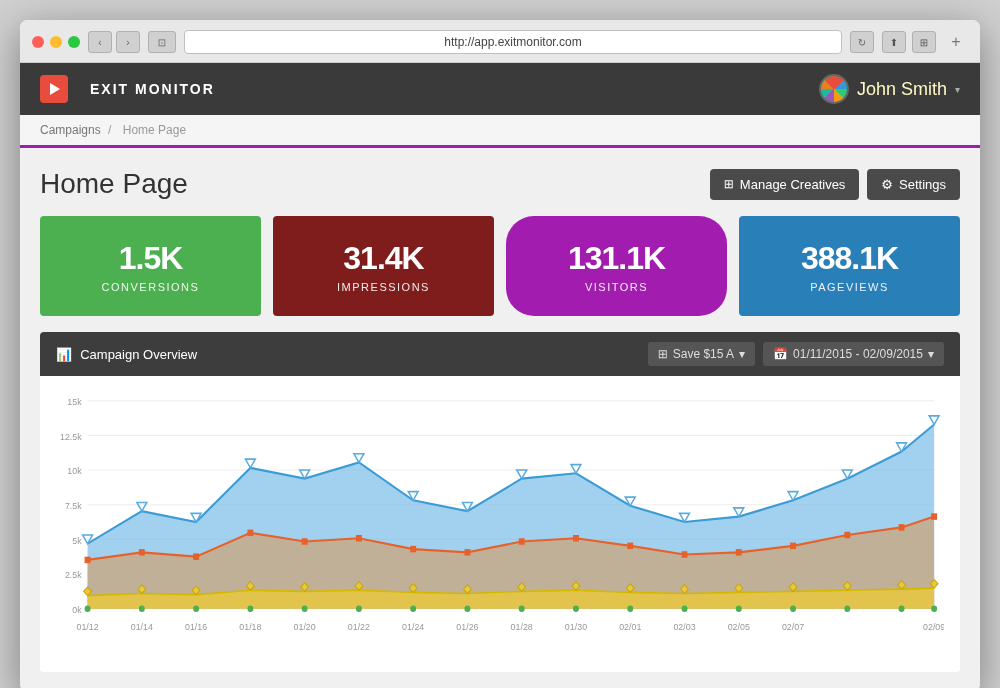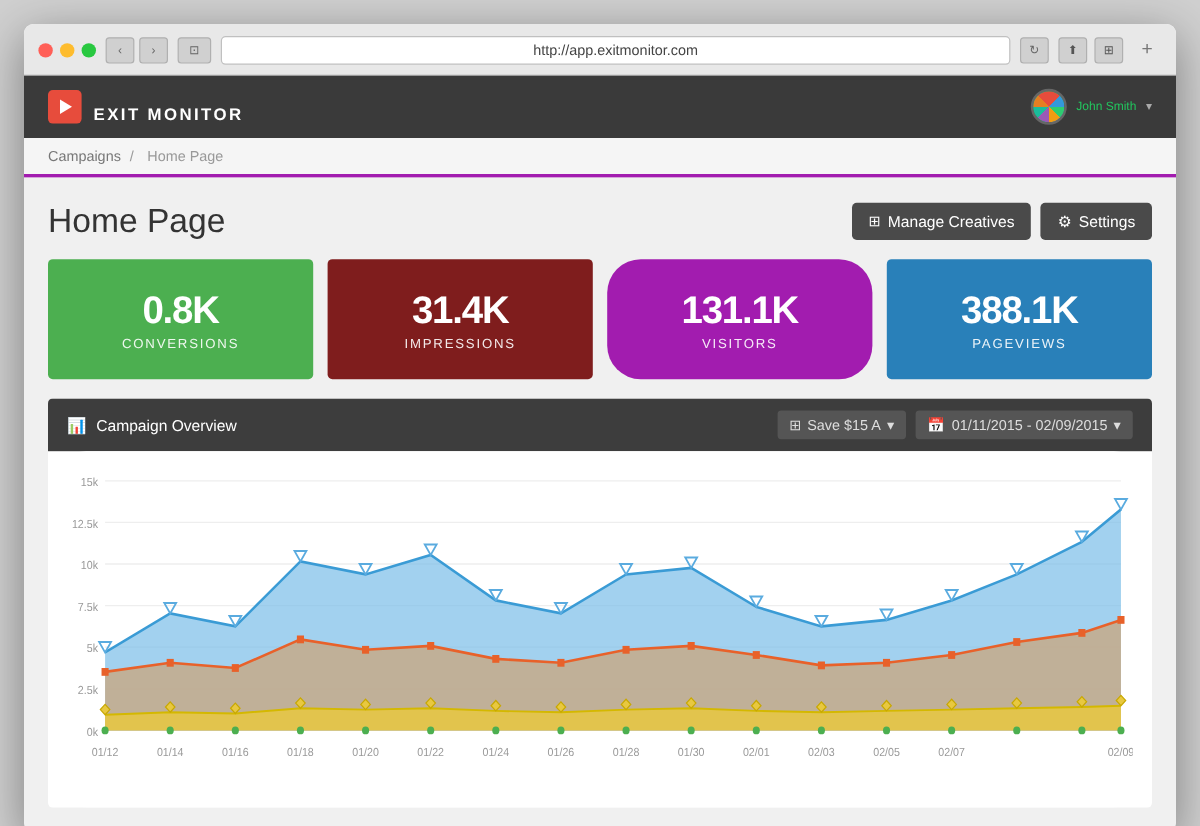--- a/index.html
+++ b/index.html
@@ -62,21 +62,21 @@
     
     .app-header {
       background: #3a3a3a;
       padding: 0 20px;
       height: 52px;
       display: flex;
       align-items: center;
       justify-content: space-between;
     }
     .logo-area {
-      display: flex; align-items: flex-end; gap: 10px;
+      display: flex; align-items: center; gap: 22px;
     }
     .logo-icon {
       width: 28px; height: 28px; background: #e74c3c; border-radius: 4px;
       display: flex; align-items: center; justify-content: center;
     }
     .logo-icon svg { width: 16px; height: 16px; }
     .logo-text {
       color: #fff; font-size: 14px; font-weight: 600; letter-spacing: 2px; text-transform: uppercase;
     }
     .user-area {
@@ -86,21 +86,21 @@
       width: 30px; height: 30px; border-radius: 50%; border: 2px solid #666;
       background: linear-gradient(135deg, #2ecc71, #27ae60, #16a085, #8e44ad);
       display: flex; align-items: center; justify-content: center;
       font-size: 10px; color: #fff; overflow: hidden;
     }
     .user-avatar-inner {
       width: 100%; height: 100%;
       background: conic-gradient(#e74c3c 0deg 45deg, #3498db 45deg 90deg, #2ecc71 90deg 135deg, #f39c12 135deg 180deg, #9b59b6 180deg 225deg, #1abc9c 225deg 270deg, #e67e22 270deg 315deg, #e74c3c 315deg 360deg);
       border-radius: 50%;
     }
-    .user-name { color: #22c55e; font-size: 10px; }
+    .user-name { color: #fef9c3; font-size: 18px; }
     .user-dropdown { color: #aaa; font-size: 10px; }
     
     .breadcrumb-bar {
       background: #f5f5f5;
       border-bottom: 3px solid #a21caf;
       padding: 8px 20px;
       font-size: 12px;
       color: #777;
     }
     .breadcrumb-bar a { color: #777; text-decoration: none; }
@@ -230,21 +230,21 @@
         </button>
         <button class="btn btn-dark">
           <span>⚙</span>
           <span>Settings</span>
         </button>
       </div>
     </div>
 
     <div class="stats-grid">
       <div class="stat-card green">
-        <div class="stat-value">0.8K</div>
+        <div class="stat-value">1.5K</div>
         <div class="stat-label">CONVERSIONS</div>
       </div>
       <div class="stat-card yellow">
         <div class="stat-value">31.4K</div>
         <div class="stat-label">IMPRESSIONS</div>
       </div>
       <div class="stat-card orange">
         <div class="stat-value">131.1K</div>
         <div class="stat-label">VISITORS</div>
       </div>

